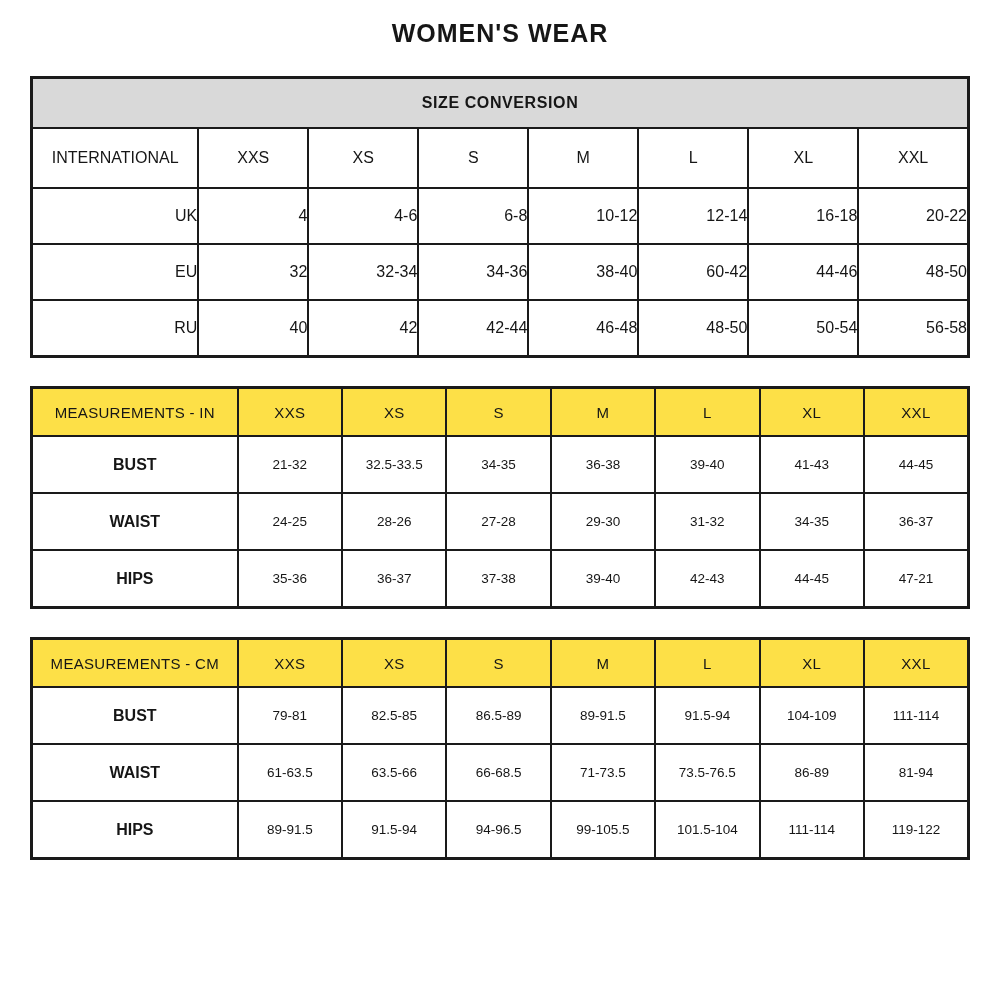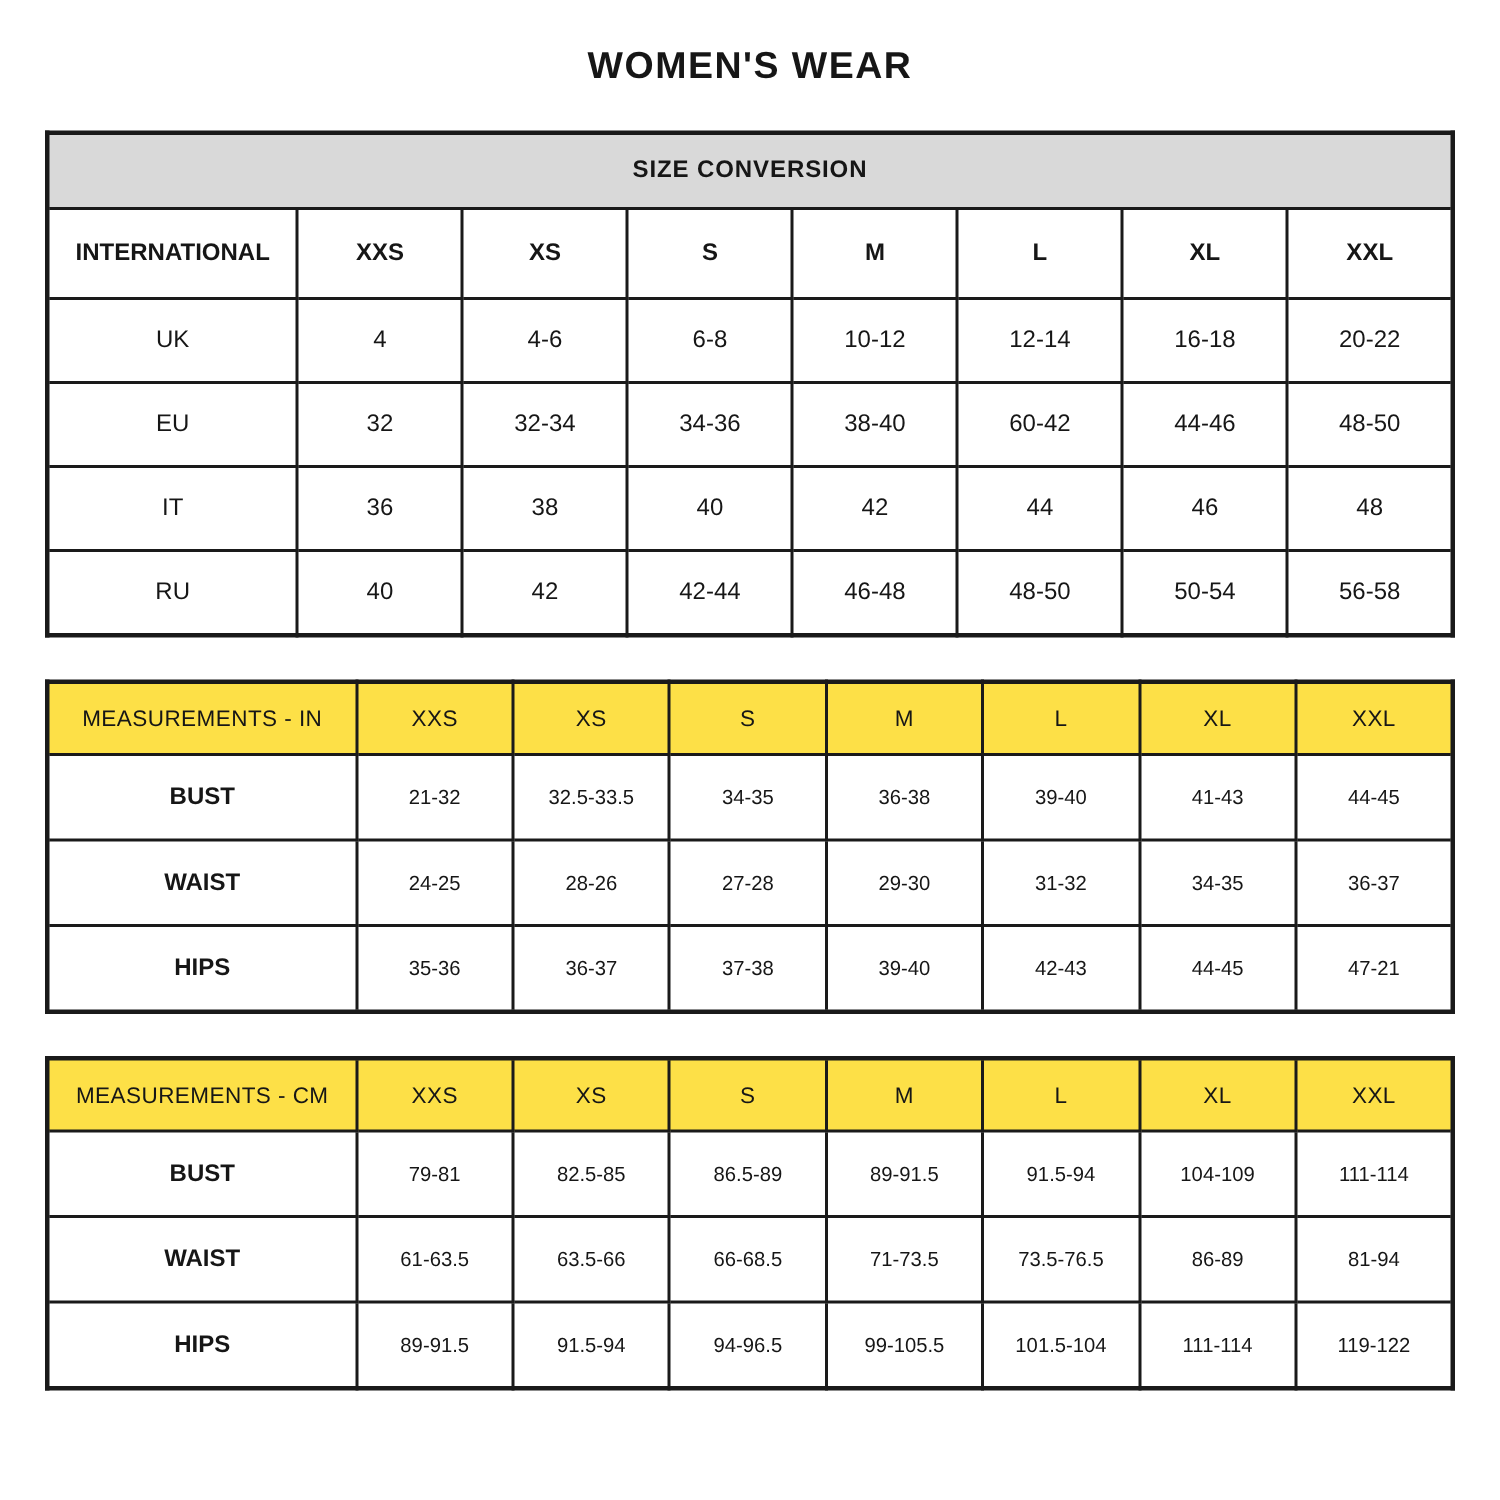--- a/index.html
+++ b/index.html
@@ -1,24 +1,24 @@
 <!DOCTYPE html>
 <html><head>
 <meta charset="utf-8">
 <style>
   html,body{margin:0;padding:0;background:#ffffff;}
   body{width:1000px;height:1000px;font-family:"Liberation Sans",sans-serif;color:#161616;}
   .page{padding:10px 30px 0 30px;}
-  .page-title{text-align:center;font-size:25px;font-weight:700;letter-spacing:1px;margin:20px 0 16px 0;}
+  .page-title{text-align:center;font-size:25px;font-weight:700;letter-spacing:1px;margin:9px 0 16px 0;}
   table{width:100%;border-collapse:collapse;table-layout:fixed;margin:0 0 10px 0;}
   table{border:3px solid #1a1a1a;margin-top:28px;}
   th,td{border:2px solid #1a1a1a;text-align:center;vertical-align:middle;padding:0;}
   .banner-cell{background:#d9d9d9;height:48px;font-size:16px;font-weight:700;letter-spacing:.6px;}
-  .t1 .head-row th{height:58px;font-size:16px;font-weight:700;background:#ffffff;}
-  .t1 td{height:54px;font-size:16px;}
+  .t1 .head-row th{height:58px;font-size:16px;font-weight:400;background:#ffffff;}
+  .t1 td{height:54px;font-size:16px;text-align:right;}
   .tm .head-row th{height:46px;font-size:15px;font-weight:400;background:#fde047;letter-spacing:.3px;}
   .tm td{height:55px;font-size:13.5px;}
   .tm td.row-label{font-size:16px;font-weight:bold;}
   .t1 td.row-label{font-size:16px;}
 </style>
 </head>
 <body>
 
 <div class="page">
   <h1 class="page-title">WOMEN'S WEAR</h1>
@@ -62,30 +62,20 @@
       </tr>
       <tr>
         <td class="row-label">EU</td>
         <td>32</td>
         <td>32-34</td>
         <td>34-36</td>
         <td>38-40</td>
         <td>60-42</td>
         <td>44-46</td>
         <td>48-50</td>
-      </tr>
-      <tr>
-        <td class="row-label">IT</td>
-        <td>36</td>
-        <td>38</td>
-        <td>40</td>
-        <td>42</td>
-        <td>44</td>
-        <td>46</td>
-        <td>48</td>
       </tr>
       <tr>
         <td class="row-label">RU</td>
         <td>40</td>
         <td>42</td>
         <td>42-44</td>
         <td>46-48</td>
         <td>48-50</td>
         <td>50-54</td>
         <td>56-58</td>

